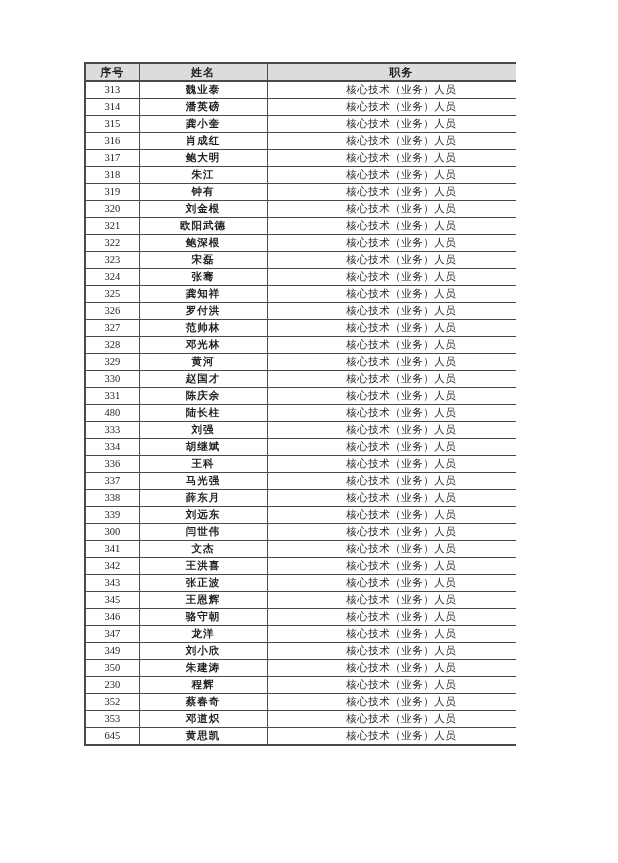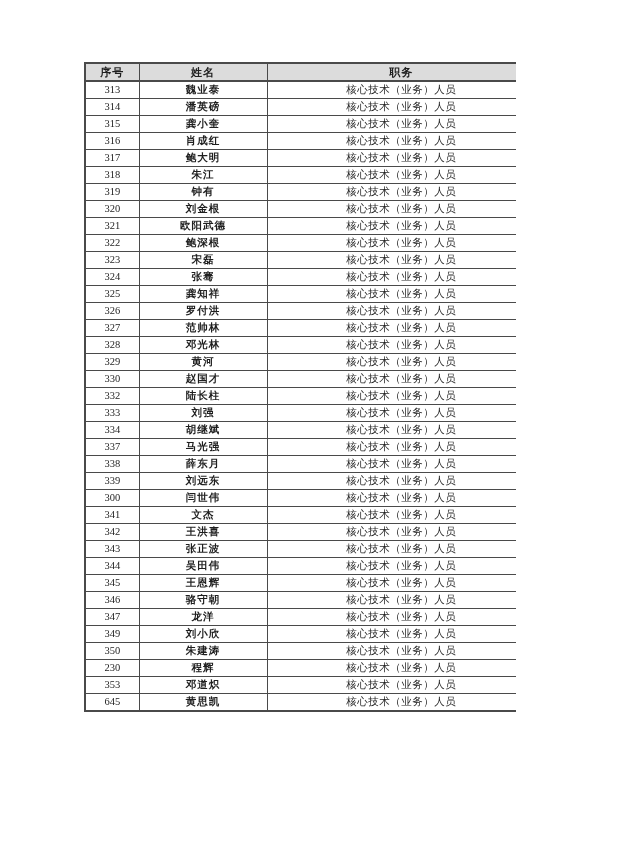--- a/index.html
+++ b/index.html
@@ -159,35 +159,45 @@
           <td>329</td>
           <td class="name-cell">黄河</td>
           <td class="title-cell">核心技术（业务）人员</td>
         </tr>
         <tr>
           <td>330</td>
           <td class="name-cell">赵国才</td>
           <td class="title-cell">核心技术（业务）人员</td>
         </tr>
         <tr>
-          <td>332</td>
+          <td>331</td>
+          <td class="name-cell">陈庆余</td>
+          <td class="title-cell">核心技术（业务）人员</td>
+        </tr>
+        <tr>
+          <td>480</td>
           <td class="name-cell">陆长柱</td>
           <td class="title-cell">核心技术（业务）人员</td>
         </tr>
         <tr>
           <td>333</td>
           <td class="name-cell">刘强</td>
           <td class="title-cell">核心技术（业务）人员</td>
         </tr>
         <tr>
           <td>334</td>
           <td class="name-cell">胡继斌</td>
           <td class="title-cell">核心技术（业务）人员</td>
         </tr>
         <tr>
+          <td>336</td>
+          <td class="name-cell">王科</td>
+          <td class="title-cell">核心技术（业务）人员</td>
+        </tr>
+        <tr>
           <td>337</td>
           <td class="name-cell">马光强</td>
           <td class="title-cell">核心技术（业务）人员</td>
         </tr>
         <tr>
           <td>338</td>
           <td class="name-cell">薛东月</td>
           <td class="title-cell">核心技术（业务）人员</td>
         </tr>
         <tr>
@@ -209,25 +219,20 @@
           <td>342</td>
           <td class="name-cell">王洪喜</td>
           <td class="title-cell">核心技术（业务）人员</td>
         </tr>
         <tr>
           <td>343</td>
           <td class="name-cell">张正波</td>
           <td class="title-cell">核心技术（业务）人员</td>
         </tr>
         <tr>
-          <td>344</td>
-          <td class="name-cell">吴田伟</td>
-          <td class="title-cell">核心技术（业务）人员</td>
-        </tr>
-        <tr>
           <td>345</td>
           <td class="name-cell">王恩辉</td>
           <td class="title-cell">核心技术（业务）人员</td>
         </tr>
         <tr>
           <td>346</td>
           <td class="name-cell">骆守朝</td>
           <td class="title-cell">核心技术（业务）人员</td>
         </tr>
         <tr>
@@ -241,20 +246,25 @@
           <td class="title-cell">核心技术（业务）人员</td>
         </tr>
         <tr>
           <td>350</td>
           <td class="name-cell">朱建涛</td>
           <td class="title-cell">核心技术（业务）人员</td>
         </tr>
         <tr>
           <td>230</td>
           <td class="name-cell">程辉</td>
+          <td class="title-cell">核心技术（业务）人员</td>
+        </tr>
+        <tr>
+          <td>352</td>
+          <td class="name-cell">蔡春奇</td>
           <td class="title-cell">核心技术（业务）人员</td>
         </tr>
         <tr>
           <td>353</td>
           <td class="name-cell">邓道炽</td>
           <td class="title-cell">核心技术（业务）人员</td>
         </tr>
         <tr>
           <td>645</td>
           <td class="name-cell">黄思凯</td>

